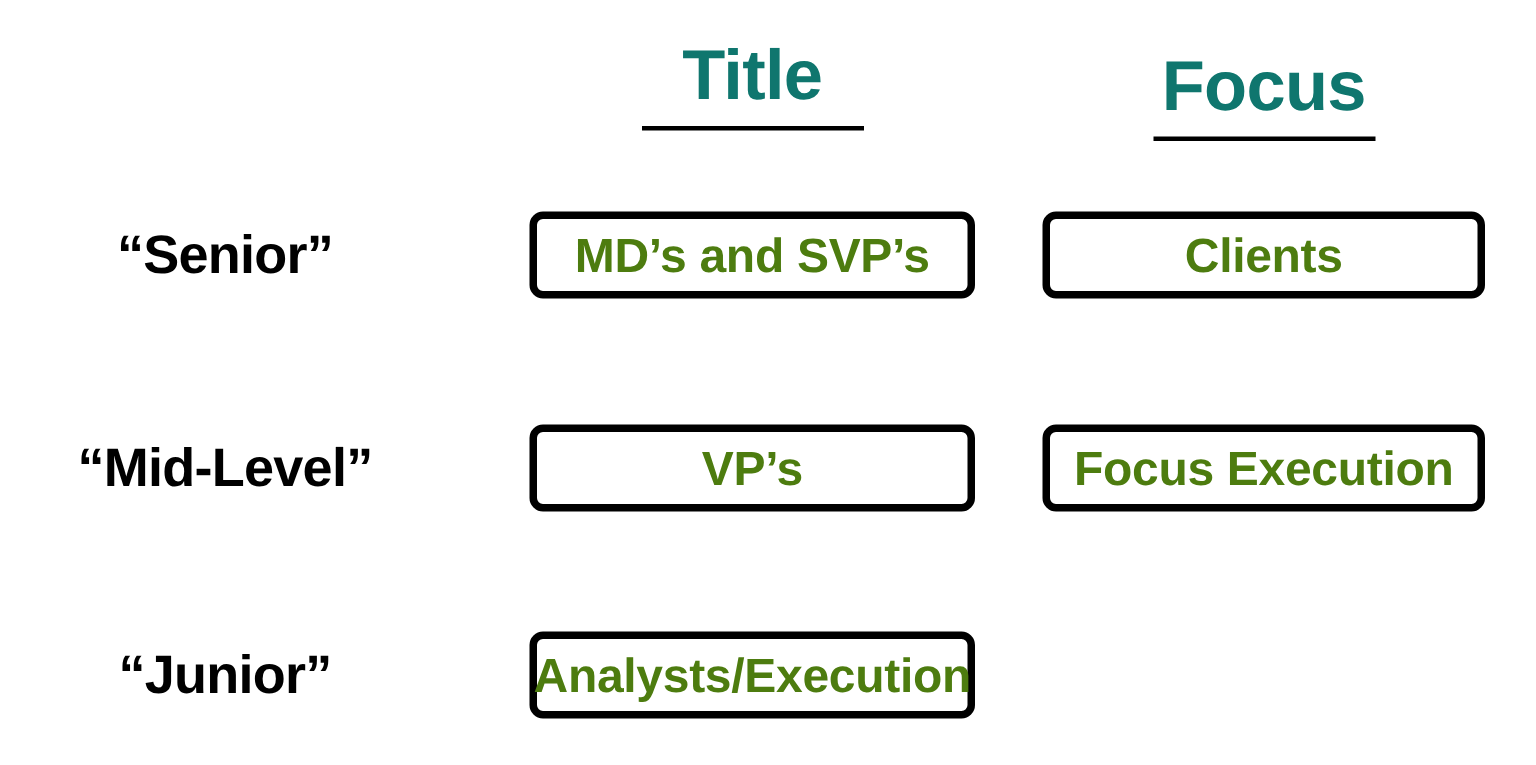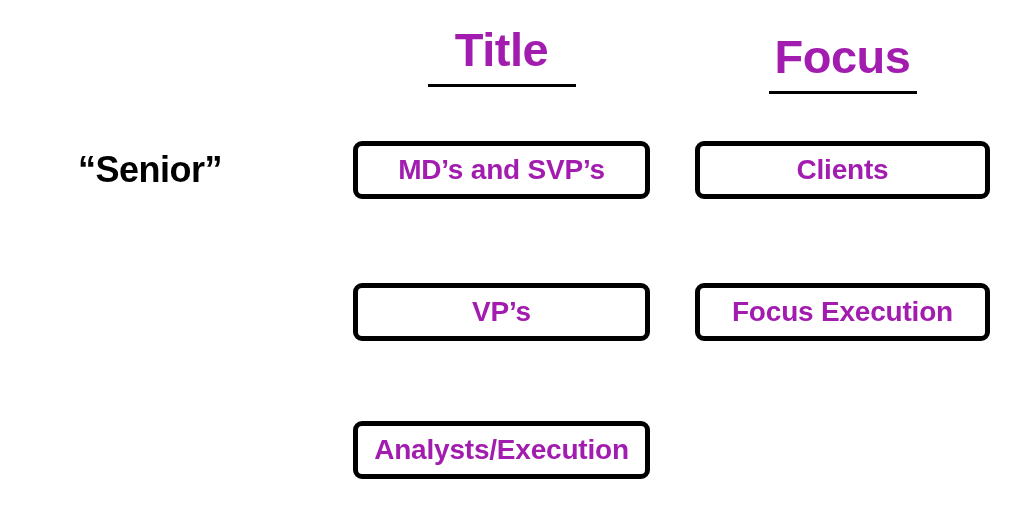--- a/index.html
+++ b/index.html
@@ -29,21 +29,21 @@
     flex-direction: column;
     align-items: center;
     justify-content: flex-start;
   }
   .col-header .hdr-text {
     font-size: 47px;
     font-weight: bold;
     line-height: 56px;
     letter-spacing: -0.5px;
     white-space: nowrap;
-    color: #a21caf;
+    color: #0f766e;
   }
   .col-header .hdr-rule {
     margin-top: 6px;
     width: 148px;
     height: 3px;
     background: #000000;
   }
   #col-header-title  { left: 353px; width: 297px; }
   #col-header-focus  { left: 695px; width: 295px; justify-content: flex-end; }
 
@@ -78,25 +78,25 @@
     height: 58px;
     box-sizing: border-box;
     border: 5px solid #000000;
     border-radius: 9px;
     background: #ffffff;
     display: flex;
     align-items: center;
     justify-content: center;
   }
   .cell-box .cell-text {
-    font-size: 28px;
+    font-size: 32px;
     font-weight: bold;
     letter-spacing: -0.2px;
     white-space: nowrap;
-    color: #a21caf;
+    color: #4d7c0f;
   }
   .cell-title { left: 353px; width: 297px; }
   .cell-focus { left: 695px; width: 295px; }
 </style>
 </head>
 <body>
 
 <div class="canvas">
 
   <div class="col-header" id="col-header-title">
@@ -113,27 +113,29 @@
     <div class="row-label">“Senior”</div>
     <div class="cell-box cell-title">
       <span class="cell-text">MD’s and SVP’s</span>
     </div>
     <div class="cell-box cell-focus">
       <span class="cell-text">Clients</span>
     </div>
   </div>
 
   <div class="row" id="row-mid-level">
+    <div class="row-label">“Mid-Level”</div>
     <div class="cell-box cell-title">
       <span class="cell-text">VP’s</span>
     </div>
     <div class="cell-box cell-focus">
       <span class="cell-text">Focus Execution</span>
     </div>
   </div>
 
   <div class="row" id="row-junior">
+    <div class="row-label">“Junior”</div>
     <div class="cell-box cell-title">
       <span class="cell-text">Analysts/Execution</span>
     </div>
   </div>
 
 </div>
 
 </body></html>

